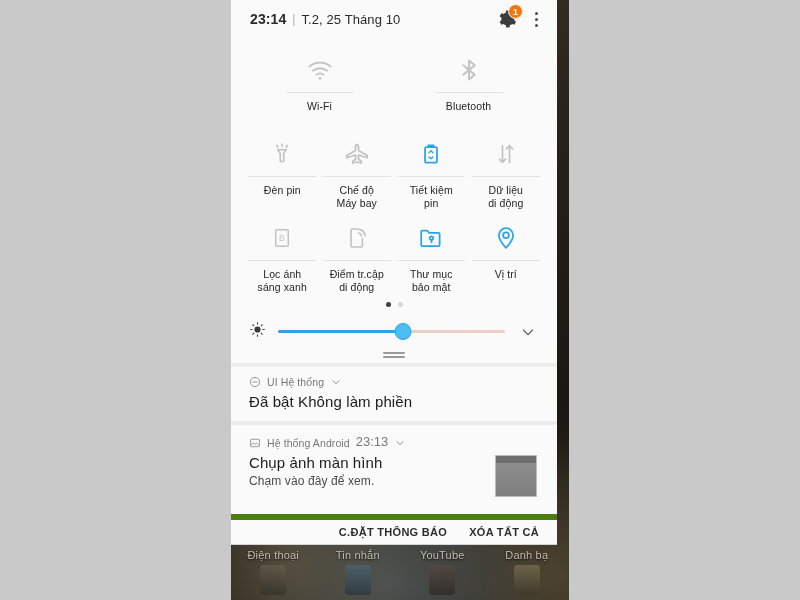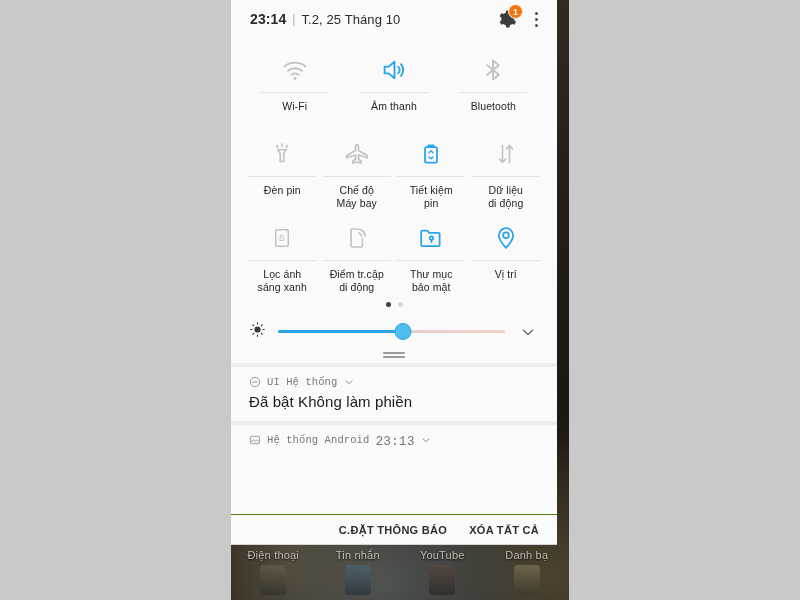--- a/index.html
+++ b/index.html
@@ -121,40 +121,40 @@
     position: absolute; width: 17px; height: 17px; border-radius: 50%;
     background: #4ebdf0; border: 1px solid #2aa3e8; transform: translateX(-50%);
   }
   .chev-down { width: 22px; display:flex; justify-content:center; }
   .handle-wrap { display: flex; justify-content: center; padding: 8px 0 9px; }
   .handle { width: 22px; height: 2px; background: #9a9a9a; border-radius: 2px; box-shadow: 0 4px 0 #9a9a9a; }
   .gap-strip { height: 4px; background: #ededed; }
 
   
   .notif { background: #fafafa; padding: 9px 18px 11px; }
-  .notif-head { display: flex; align-items: flex-start; gap: 6px; font-family: Liberation Mono, monospace; }
+  .notif-head { display: flex; align-items: flex-end; gap: 6px; }
   .notif-app { font-size: 10.5px; color: #787878; letter-spacing: .1px; }
   .notif-time { font-size: 13px; color: #787878; }
   .notif-title { font-size: 15px; color: #1c1c1c; margin-top: 5px; letter-spacing: .1px; }
   .notif-body { font-size: 12px; color: #4a4a4a; margin-top: 3px; letter-spacing: .1px; }
   .notif-row { display: flex; align-items: flex-start; }
   .notif-left { flex: 1; min-width: 0; }
   .thumb-img {
     width: 42px; height: 42px; margin-top: 6px; margin-right: 2px;
     background: linear-gradient(180deg,#9a9a9a 0%,#8e8e8e 12%,#7e7e7e 100%);
     border: 1px solid #bdbdbd;
   }
   .thumb-img .bar { height: 7px; background: #6f6f6f; }
 
   
   .actions {
     margin-top: auto;
     height: 30px; display: flex; align-items: center; justify-content: flex-end;
     gap: 22px; padding: 0 18px; background: #fafafa;
-    border-top: 1px solid #4d7c0f;
+    border-top: 6px solid #4d7c0f;
   }
   .action-btn {
     font-size: 11px; font-weight: 700; color: #2d2d2d; letter-spacing: .3px;
   }
   .panel-bottom-line { height: 1px; background: #d4d4d4; }
 </style>
 </head>
 <body>
 
 <div id="root">
@@ -217,31 +217,20 @@
                 <path d="M3.5 9.3a13 13 0 0 1 17 0"></path>
                   <path d="M6.4 12.6a8.8 8.8 0 0 1 11.2 0"></path>
                 <path d="M9.2 15.8a4.6 4.6 0 0 1 5.6 0"></path>
                   <circle cx="12" cy="18.7" r="1.15" fill="#c2c2c2" stroke="none"></circle>
               </svg>
             </span>
             <div class="tile-rule"></div>
             <div class="tile-label">Wi-Fi</div>
           </div>
 
-          <div class="tile">
-            <span class="tile-ico">
-              <svg width="30" height="30" viewBox="0 0 24 24" fill="none" stroke="#2aa3e8" stroke-width="1.5" stroke-linejoin="round">
-                <path d="M4.5 9.3h3.2L12.4 5.4v13.2L7.7 14.7H4.5z"></path>
-                <path d="M15.4 9.4a4 4 0 0 1 0 5.2" stroke-linecap="round"></path>
-                <path d="M17.6 7.3a7.3 7.3 0 0 1 0 9.4" stroke-linecap="round"></path>
-              </svg>
-            </span>
-            <div class="tile-rule"></div>
-            <div class="tile-label">Âm thanh</div>
-          </div>
 
 
           <div class="tile">
             <span class="tile-ico">
               <svg width="30" height="30" viewBox="0 0 24 24" fill="none" stroke="#c2c2c2" stroke-width="1.5" stroke-linejoin="round" stroke-linecap="round">
                 <path d="M7.4 8.2l9.2 7.6L12 19.6V4.4l4.6 3.8L7.4 15.8"></path>
               </svg>
             </span>
             <div class="tile-rule"></div>
             <div class="tile-label">Bluetooth</div>
@@ -400,20 +389,29 @@
           <svg width="12" height="12" viewBox="0 0 24 24" fill="none" stroke="#8a8a8a" stroke-width="1.7">
             <rect x="3.2" y="4.6" width="17.6" height="14.8" rx="1.6"></rect>
             <path d="M4 16.2l4.6-4.4 3.4 3.1 3.1-2.6 4.6 3.9" stroke-linejoin="round"></path>
           </svg>
           <span class="notif-app">Hệ thống Android</span>
           <span class="notif-time">23:13</span>
           <svg width="12" height="12" viewBox="0 0 24 24" fill="none" stroke="#8a8a8a" stroke-width="2" stroke-linecap="round" stroke-linejoin="round">
             <path d="M6 9.5l6 6 6-6"></path>
           </svg>
         </div>
+        <div class="notif-row">
+          <div class="notif-left">
+            <div class="notif-title">Chụp ảnh màn hình</div>
+            <div class="notif-body">Chạm vào đây để xem.</div>
+          </div>
+          <div class="thumb-img">
+            <div class="bar"></div>
+          </div>
+        </div>
       </div>
 
       <div class="actions">
         <span class="action-btn">C.ĐẶT THÔNG BÁO</span>
         <span class="action-btn">XÓA TẤT CẢ</span>
       </div>
       <div class="panel-bottom-line"></div>
     </div>
   </div>
 </div>

